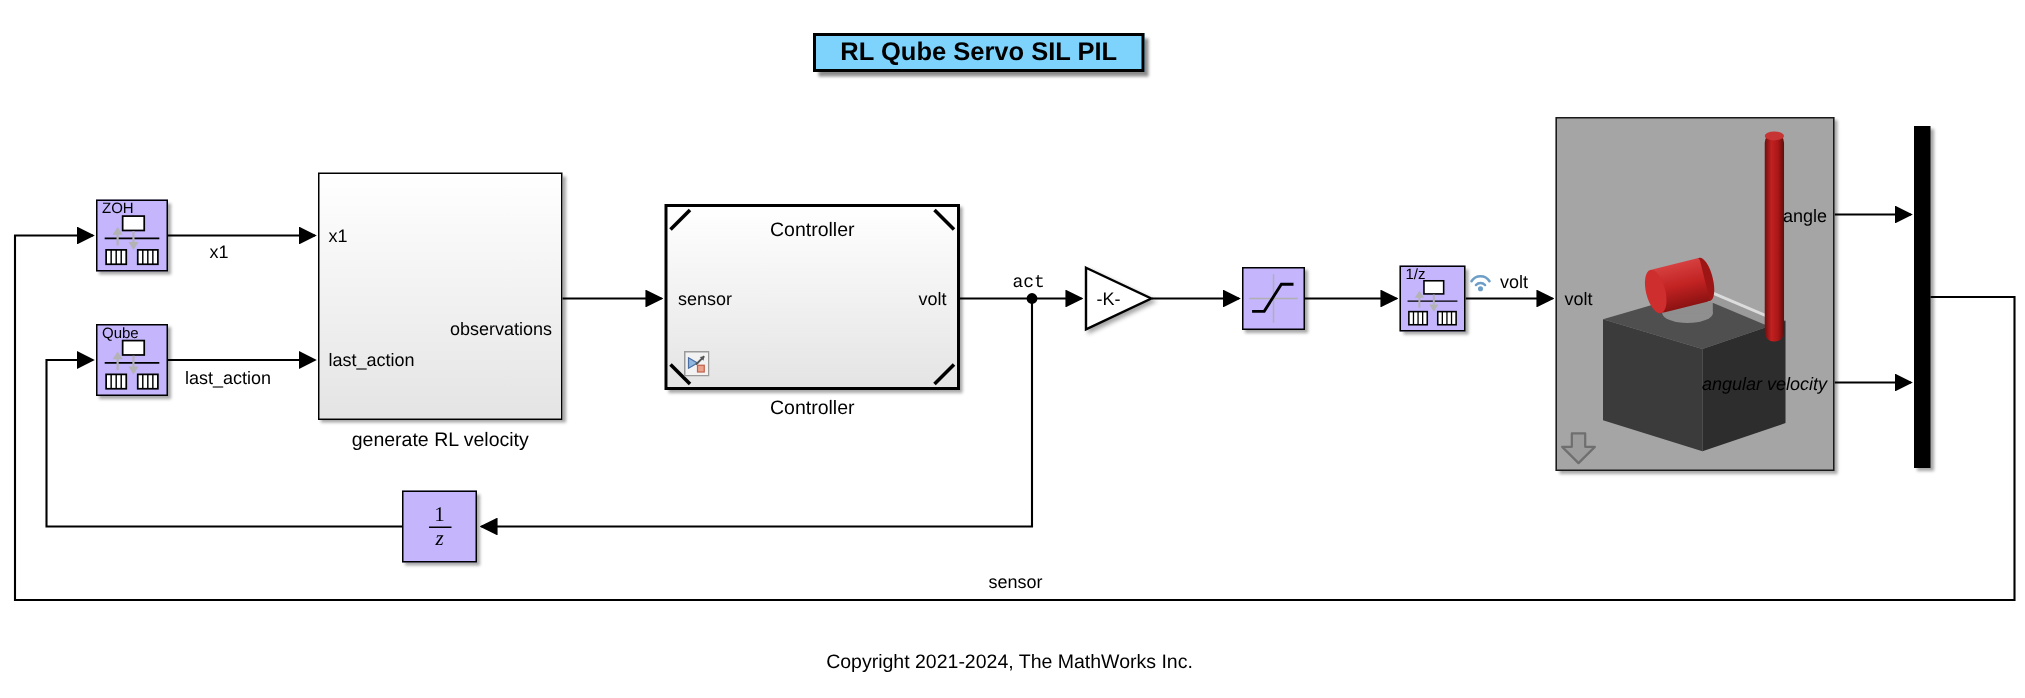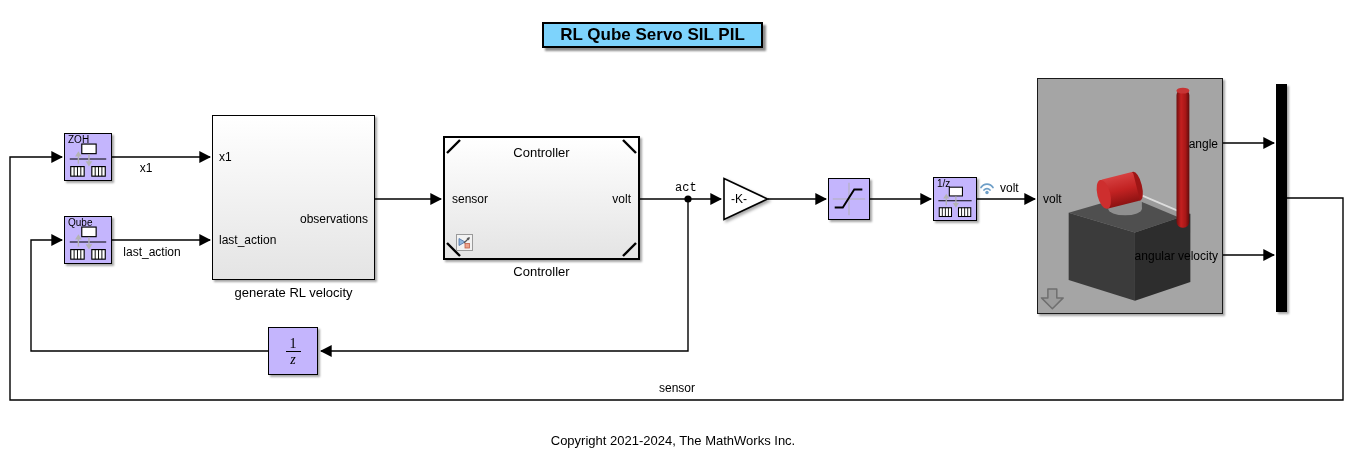--- a/index.html
+++ b/index.html
@@ -221,21 +221,21 @@
         <ellipse cx="66" cy="112" rx="6.5" ry="15" fill="#ce2e2e"></ellipse>
       </g>
 
       <rect x="140" y="10" width="13" height="140" rx="6" fill="url(#rodGrad)"></rect>
       <ellipse cx="146.5" cy="11.5" rx="6.5" ry="3" fill="#c73434"></ellipse>
 
       <path d="M10,212 h9 v9 h6.5 l-11,11 l-11,-11 h6.5 z" fill="#9c9c9c" stroke="#6f6f6f" stroke-width="1.5" stroke-linejoin="round"></path>
     </svg>
     <div class="port-label" style="left:5px;top:112px;">volt</div>
     <div class="port-label" style="right:4px;top:57px;">angle</div>
-    <div class="port-label" style="right:4px;top:169px;">angular velocity</div>
+    <div class="port-label" style="right:4px;top:169px;font-style:italic;">angular velocity</div>
   </div>
 
   <div id="mux-bar"></div>
 
   <div class="blk" style="left:268px;top:327px;width:50px;height:48px;">
     <div class="frac">
       <div class="frac-num">1</div>
       <div class="frac-den">z</div>
     </div>
   </div>

